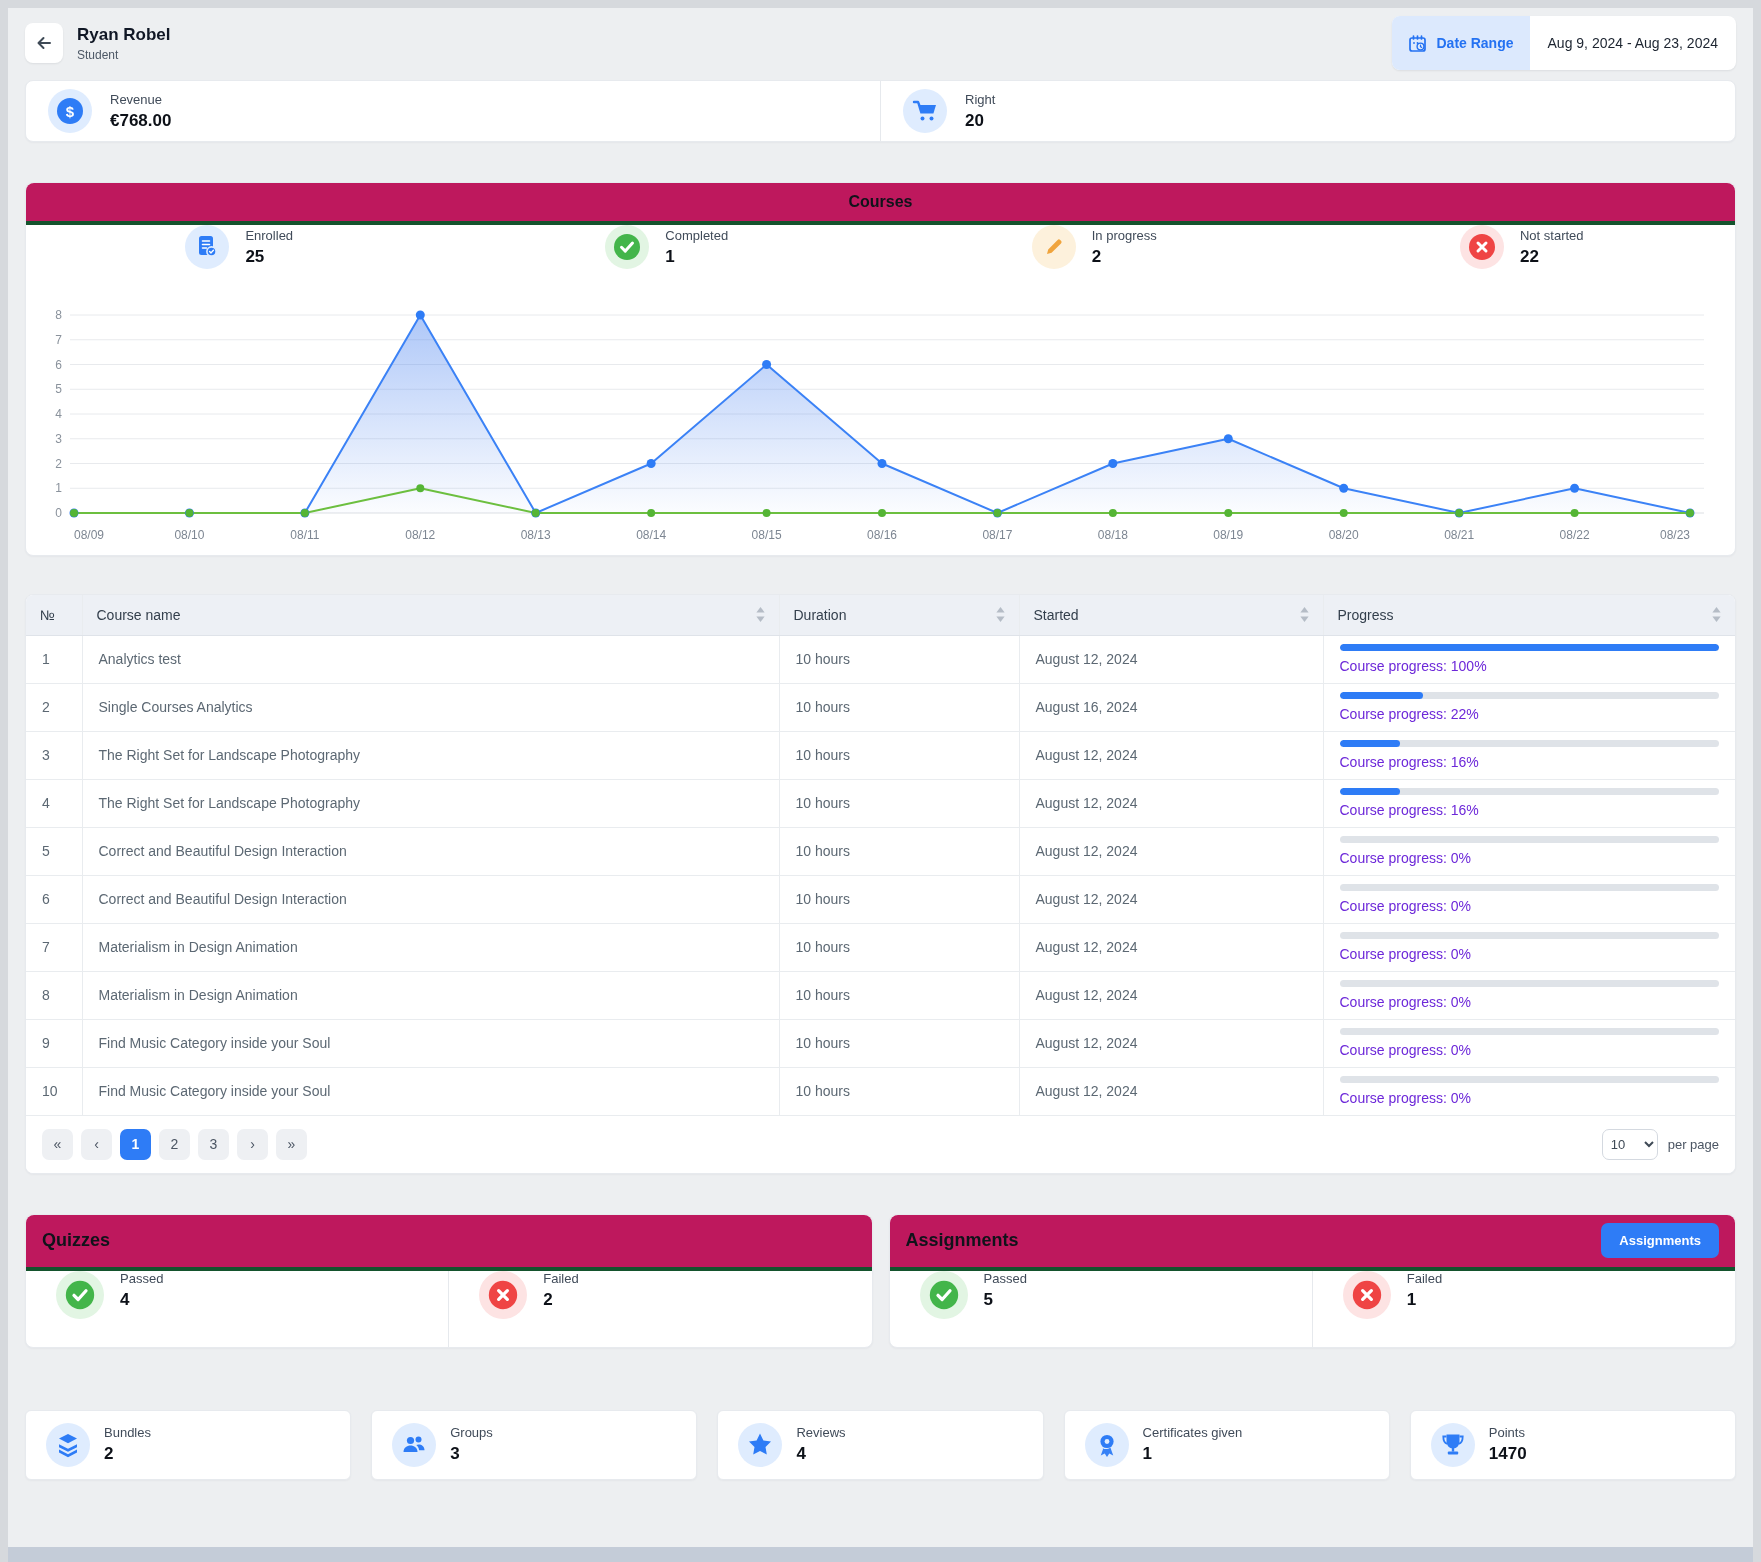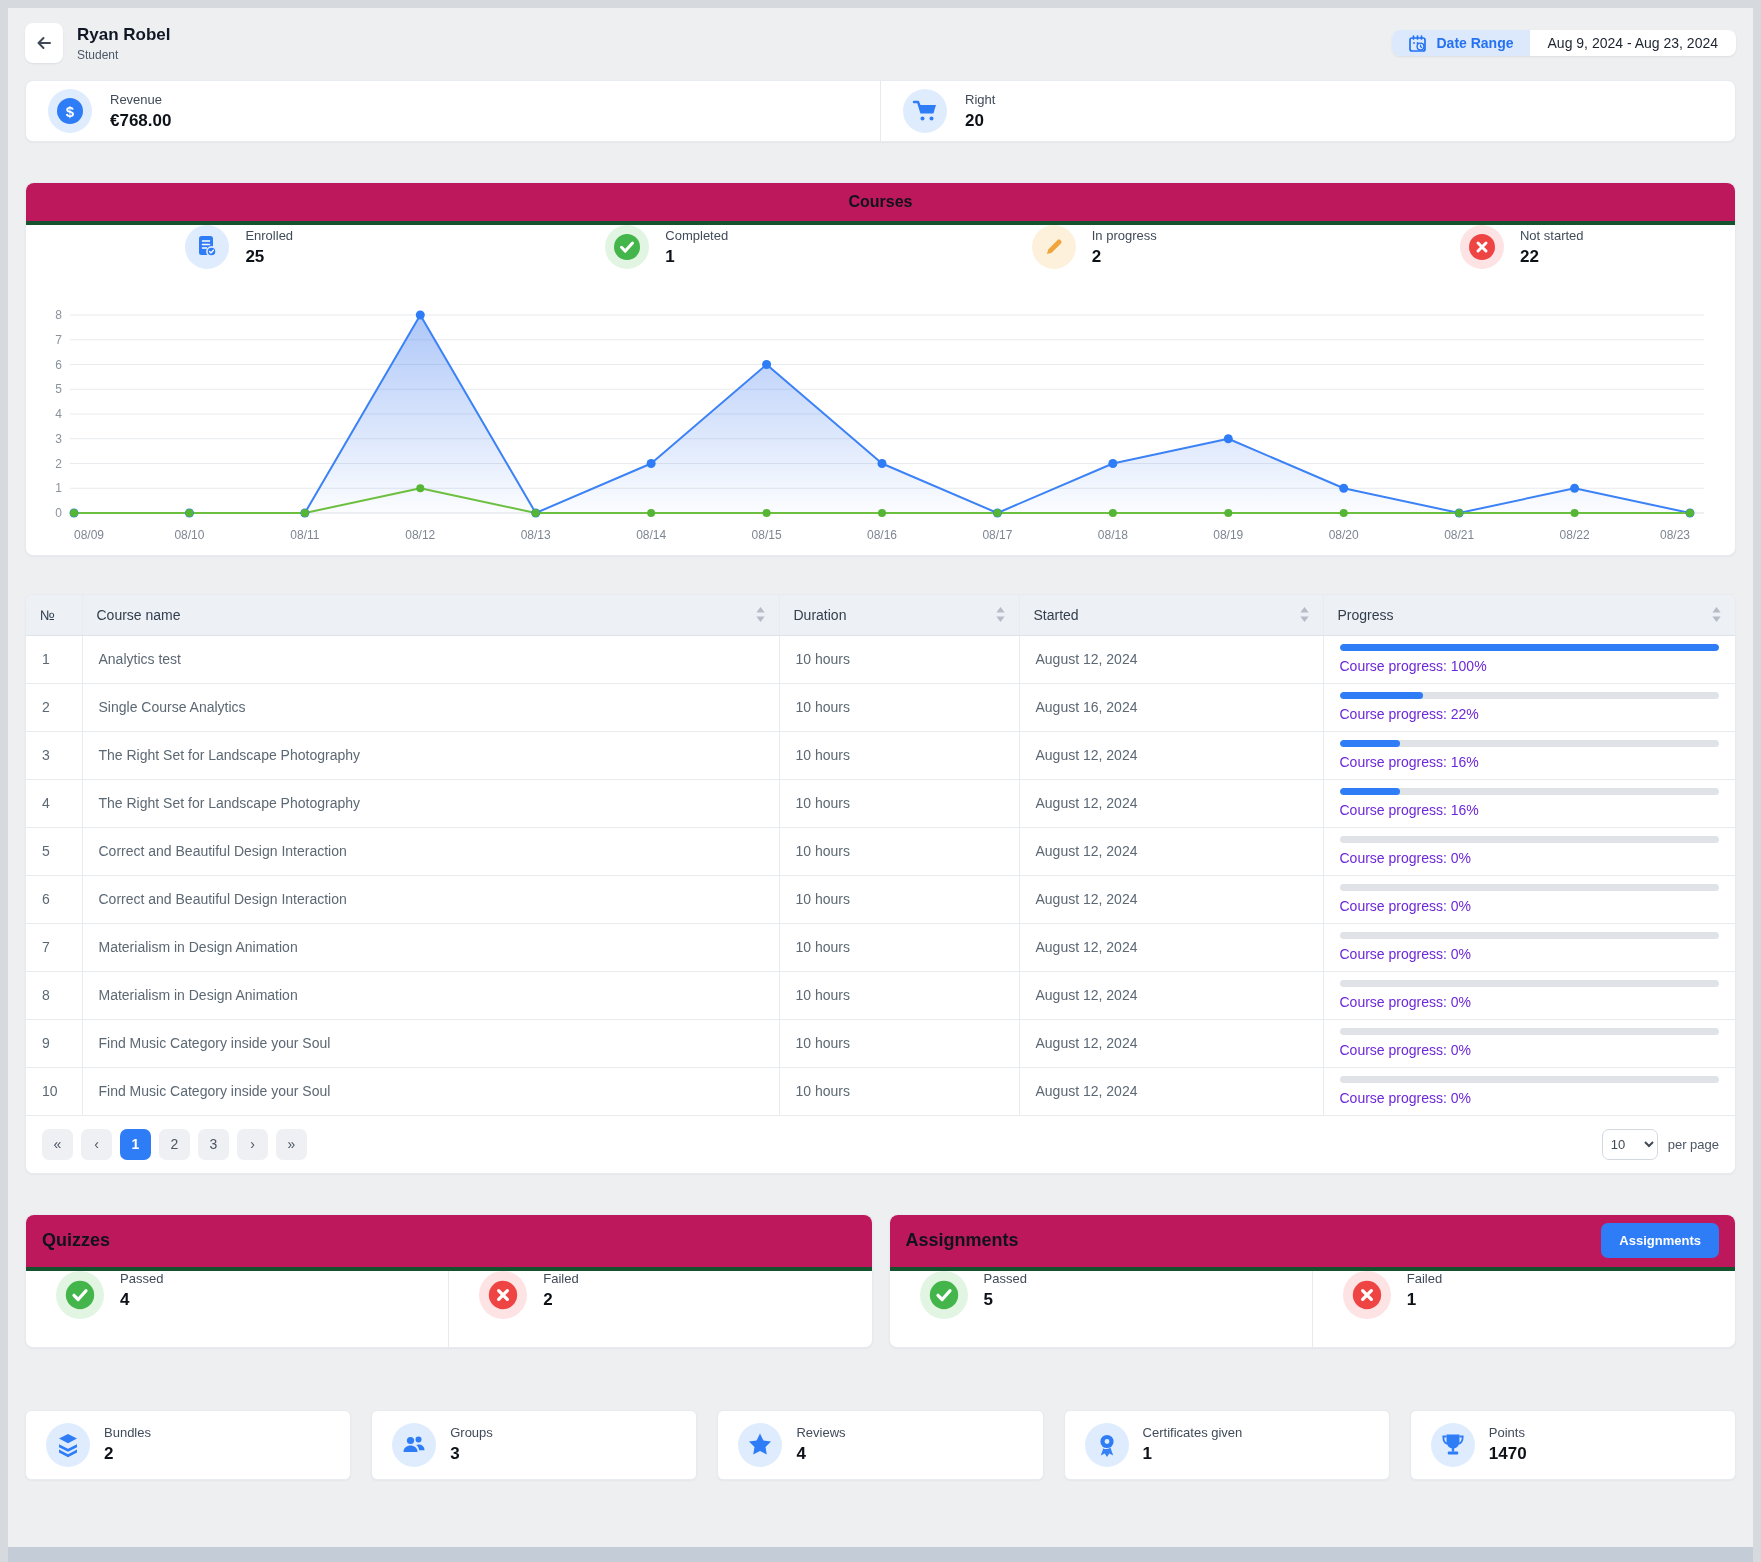--- a/index.html
+++ b/index.html
@@ -16,21 +16,21 @@
 
   
   .topbar { display: flex; align-items: center; height: 46px; margin-bottom: 14px; }
   .back-btn { width: 38px; height: 40px; background: #fff; border: none; border-radius: 8px;
               box-shadow: 0 1px 2px rgba(16,24,40,.08); cursor: pointer;
               display: flex; align-items: center; justify-content: center; }
   .who { margin-left: 14px; }
   .who .name { font-size: 17px; font-weight: bold; color: #101725; }
   .who .role { font-size: 12px; color: #4d5866; margin-top: 3px; }
   .spacer { flex: 1; }
-  .daterange { display: flex; align-items: stretch; height: 26px; background: #fff;
+  .daterange { display: flex; align-items: stretch; height: 54px; background: #fff;
                border-radius: 8px; overflow: hidden; box-shadow: 0 1px 2px rgba(16,24,40,.08); }
   .dr-btn { display: flex; align-items: center; gap: 9px; background: #dce9fd; border: none;
             padding: 0 16px; cursor: pointer; font-size: 14px; font-weight: bold; color: #2472f2;
             font-family: inherit; }
   .dr-value { display: flex; align-items: center; padding: 0 18px; font-size: 14px; color: #1c2430; cursor: pointer; }
 
   
   .card { background: #fff; border: 1px solid #e7eaee; border-radius: 8px;
           box-shadow: 0 1px 2px rgba(16,24,40,.04); }
   .card-head { background: #be185d; border-bottom: 4px solid #14532d; border-radius: 8px 8px 0 0; }
@@ -358,21 +358,21 @@
               <td>August 12, 2024</td>
               <td>
                 <div class="ptrack">
                   <div class="pfill" style="width: 100%;"></div>
                 </div>
                 <div class="ptext">Course progress: 100%</div>
               </td>
             </tr>
             <tr>
               <td class="num">2</td>
-              <td>Single Course Analytics</td>
+              <td>Single Courses Analytics</td>
               <td>10 hours</td>
               <td>August 16, 2024</td>
               <td>
                 <div class="ptrack">
                   <div class="pfill" style="width: 22%;"></div>
                 </div>
                 <div class="ptext">Course progress: 22%</div>
               </td>
             </tr>
             <tr>

